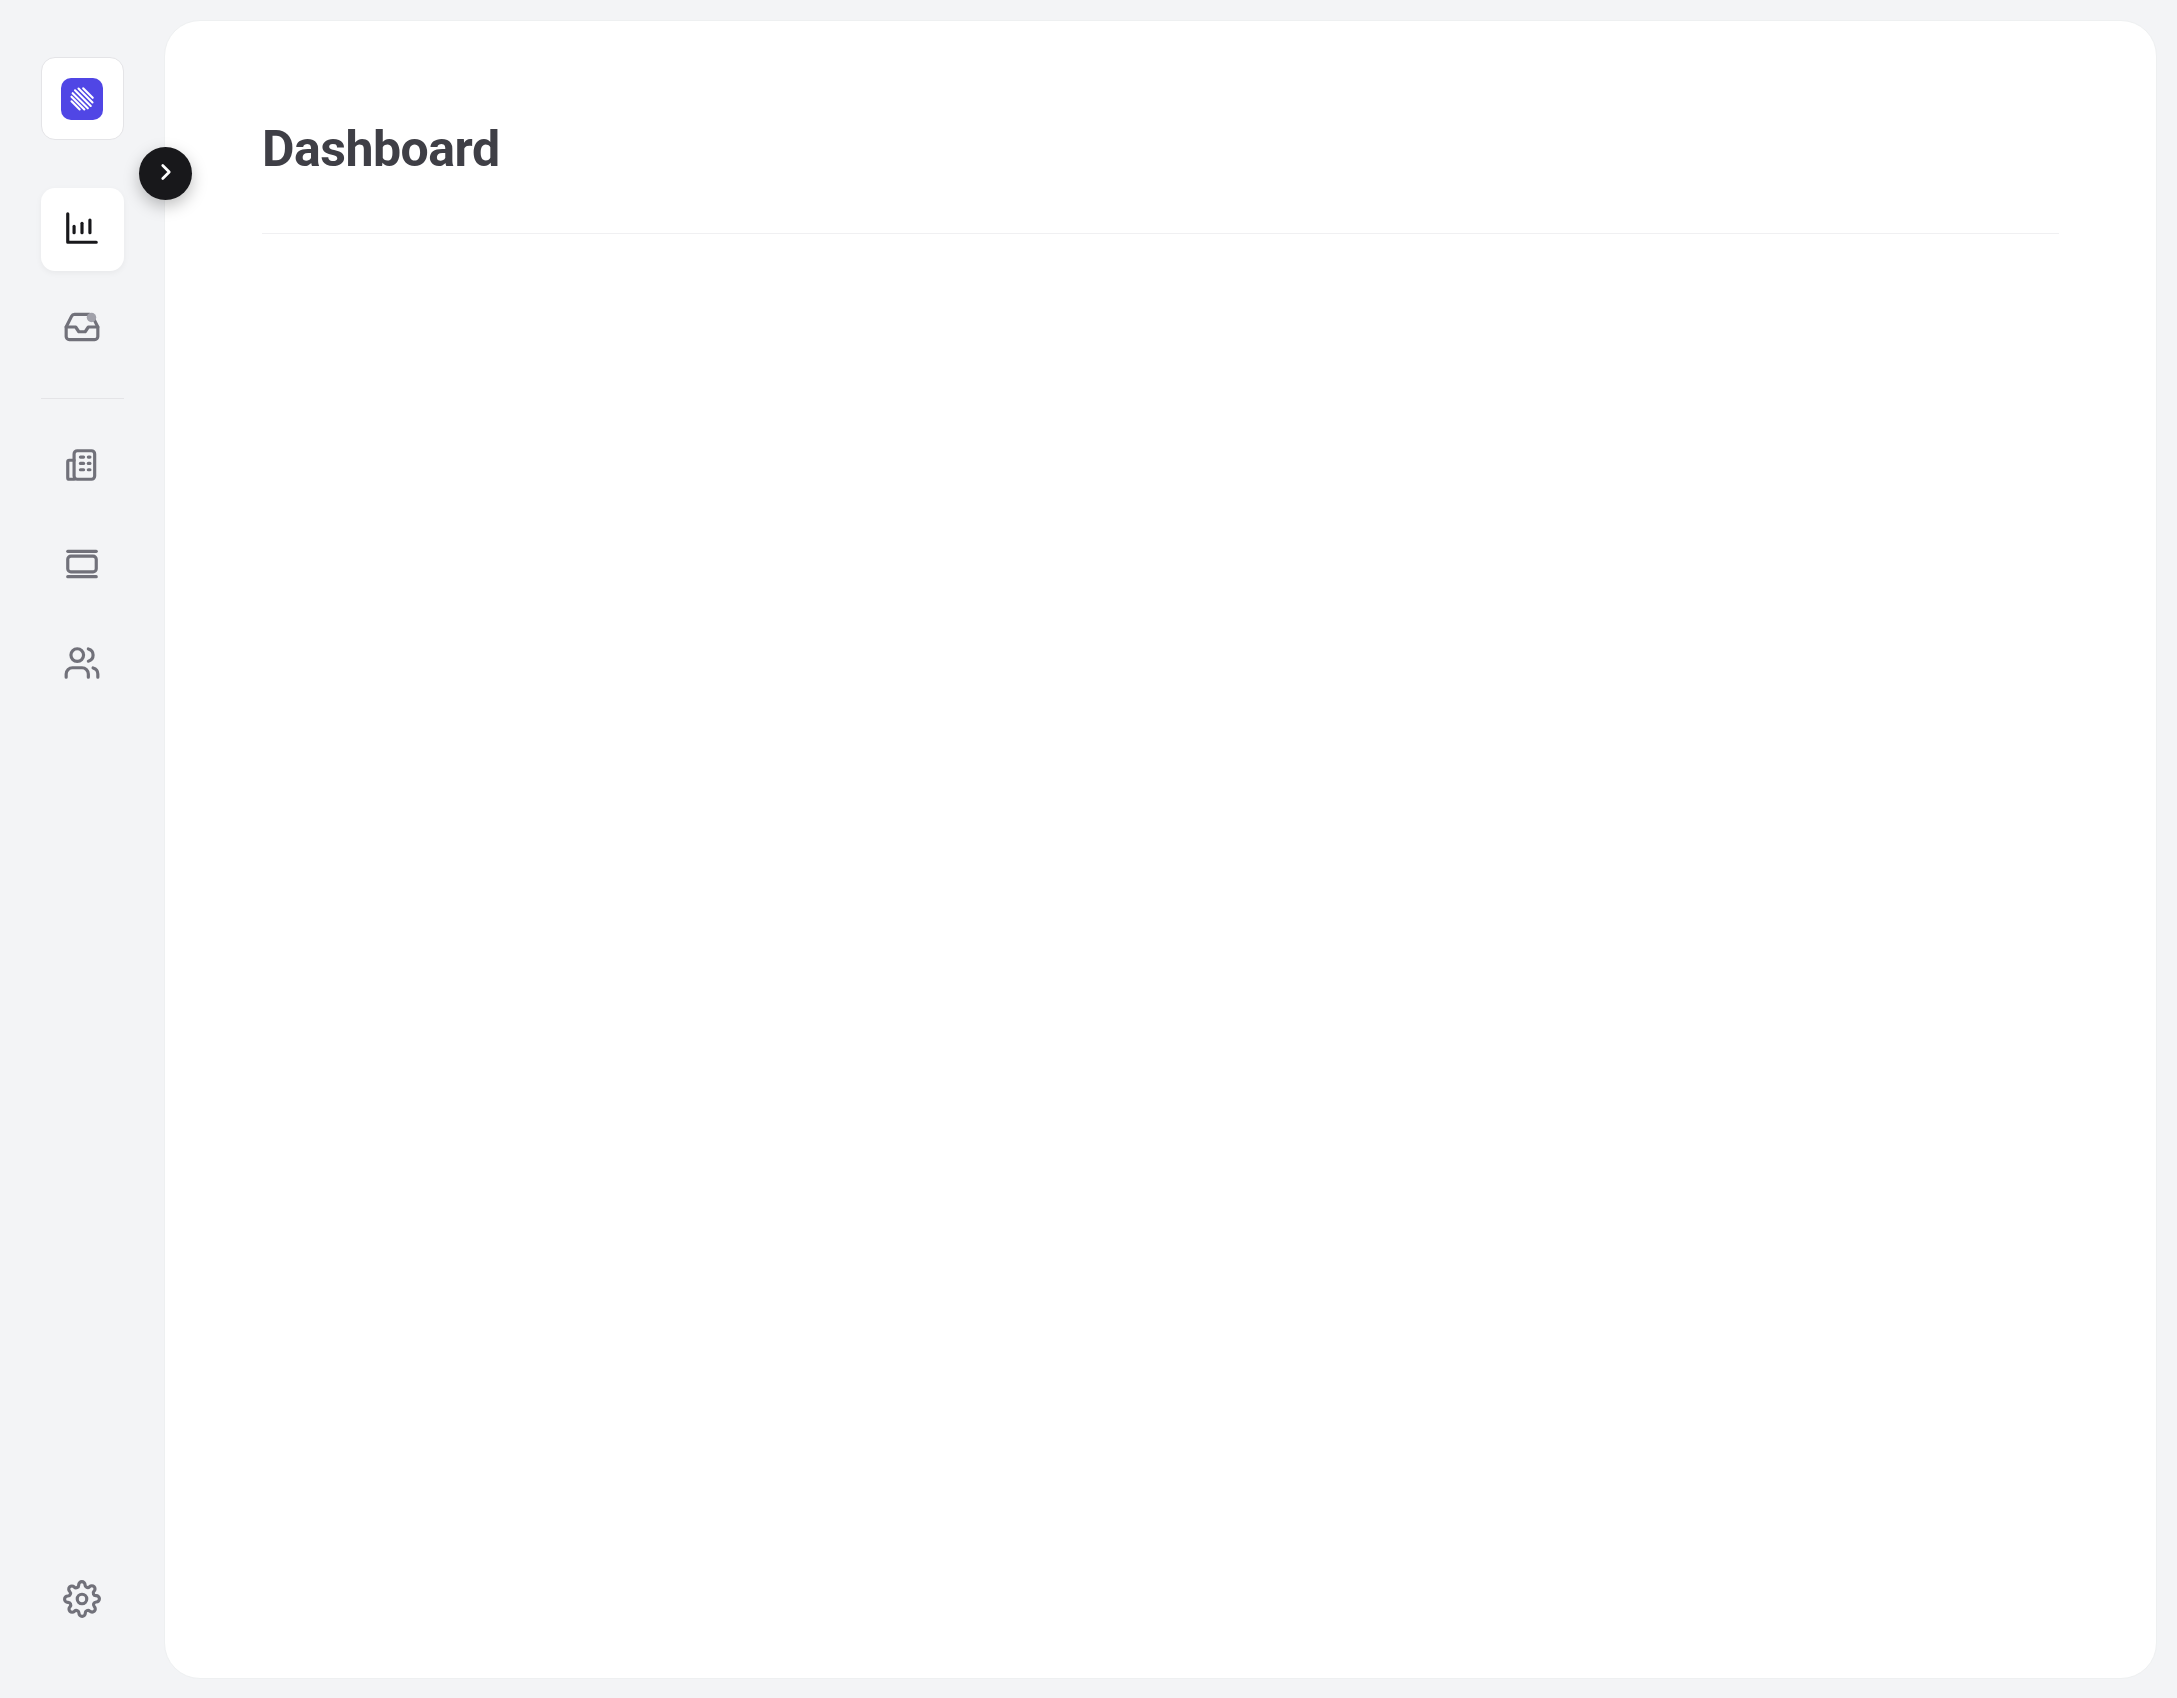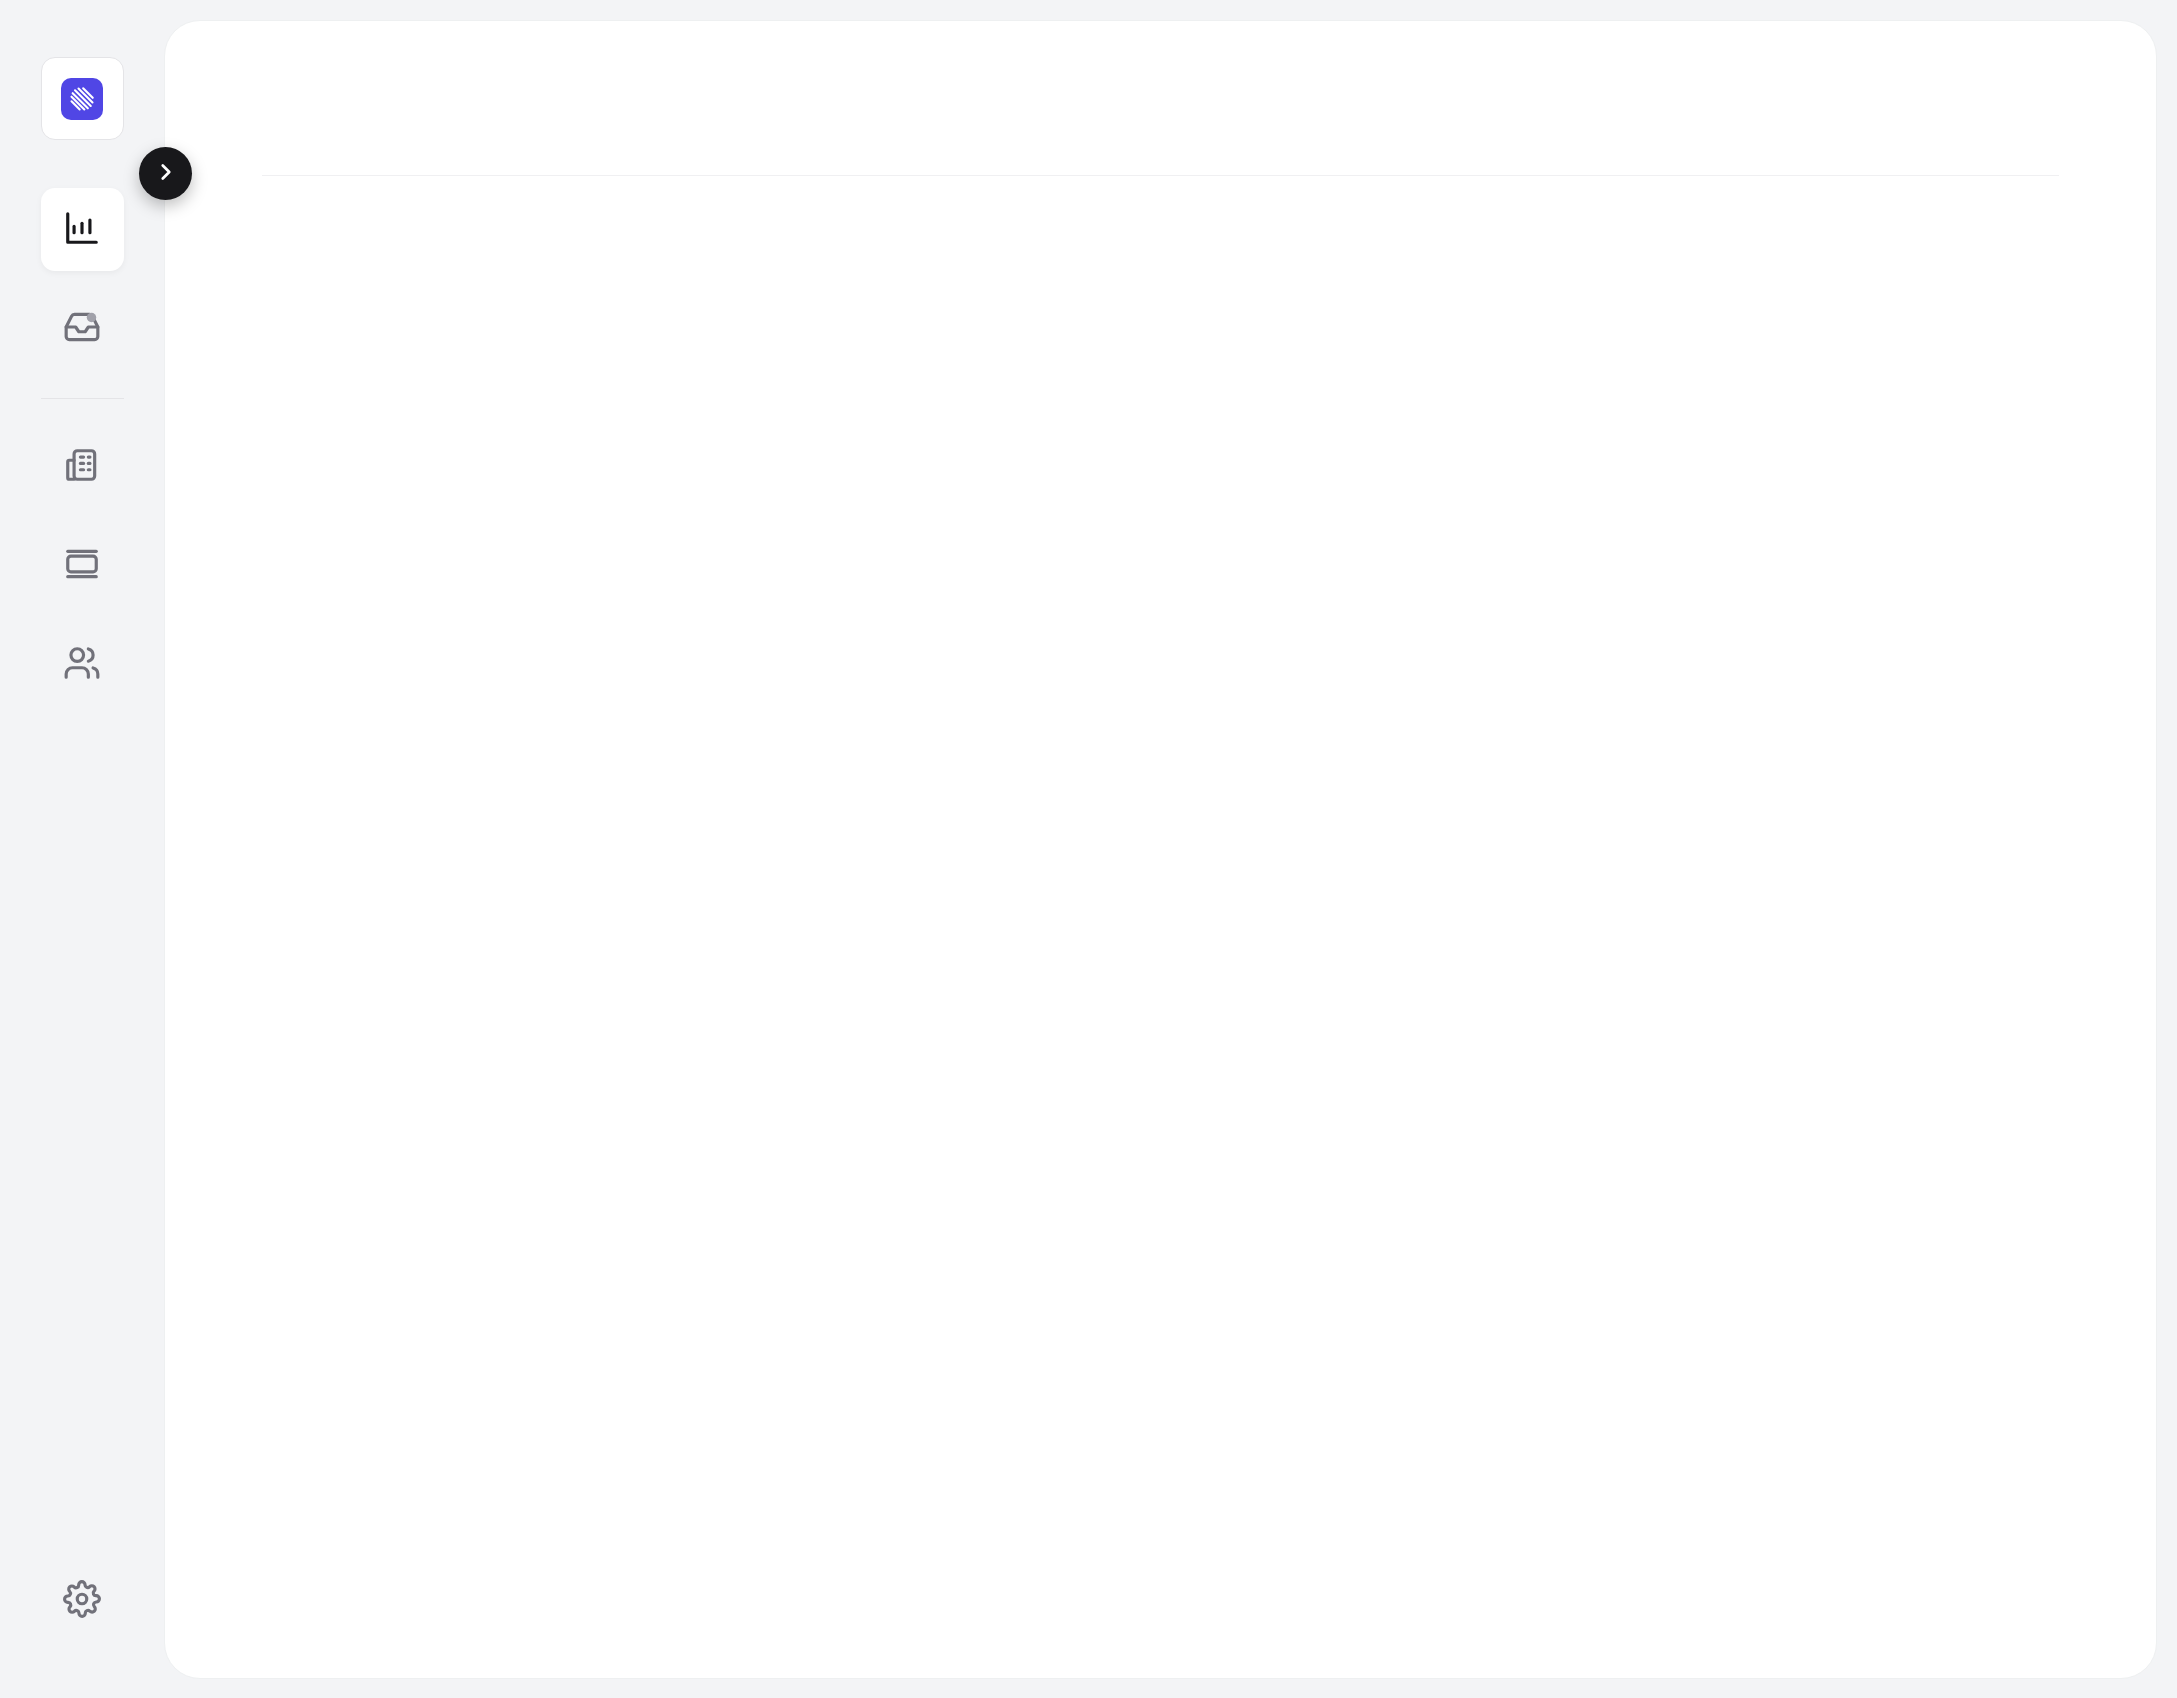--- a/index.html
+++ b/index.html
@@ -209,15 +209,16 @@
     <span>
       <svg class="icon-svg-sm" viewBox="0 0 24 24">
         <polyline points="9 18 15 12 9 6"></polyline>
       </svg>
     </span>
   </div>
 
 </nav>
 
 <main class="main-card">
+  <h1 class="page-title">Dashboard</h1>
   <div class="title-divider"></div>
 </main>
 
 
 </body></html>

